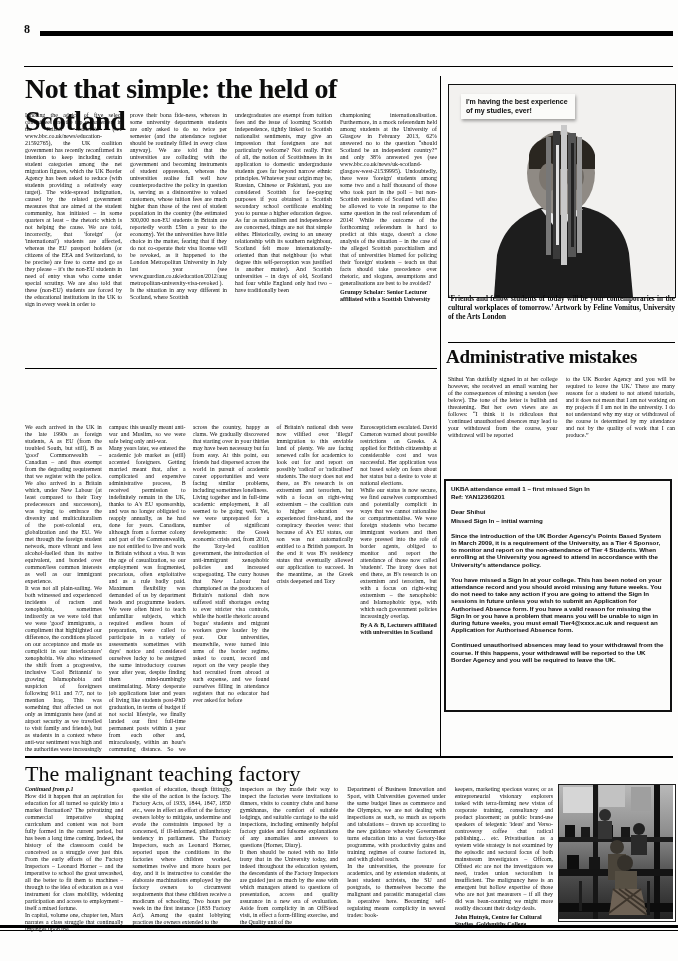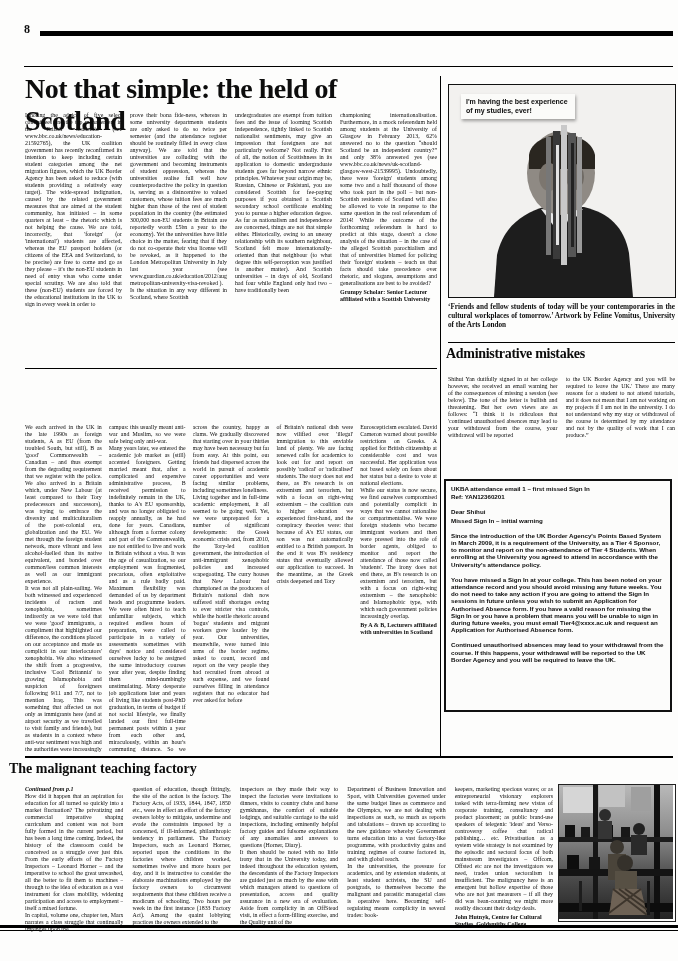--- a/index.html
+++ b/index.html
@@ -20,43 +20,43 @@
       font-size:28px;font-weight:bold;letter-spacing:-.5px;}
   .scotland-cols{position:absolute;left:25px;top:112px;width:412px;height:250px;display:flex;gap:8px;}
   .scotland-cols .col{flex:1;height:250px;}
   
   .vrule-main{left:440px;top:76px;width:1px;height:680px;}
   .artwork-frame{position:absolute;left:448px;top:84px;width:226px;height:212px;
       border:1px solid #111;background:#f4f3f1;overflow:hidden;}
   .speech-label{position:absolute;left:12px;top:9px;width:104px;background:#fbfbf9;
       box-shadow:1px 2px 3px rgba(0,0,0,.35);padding:4px 5px;
       font-family:"Liberation Sans","DejaVu Sans",sans-serif;font-weight:bold;font-size:7px;line-height:8.5px;}
-  .artwork-caption{position:absolute;left:448px;top:303px;width:227px;
+  .artwork-caption{position:absolute;left:448px;top:295px;width:227px;
       font-weight:bold;font-size:7.2px;line-height:9px;text-align:justify;}
   .rail-rule{left:448px;top:342px;width:227px;height:1px;}
   .admin-headline{position:absolute;left:446px;top:346px;width:230px;
-      font-size:14px;font-weight:bold;letter-spacing:-.3px;}
+      font-size:19px;font-weight:bold;letter-spacing:-.3px;}
   .admin-cols{position:absolute;left:448px;top:376px;width:227px;height:100px;display:flex;gap:8px;}
   .admin-cols .col{flex:1;height:100px;}
   
   .email-box{position:absolute;left:444px;top:479px;width:228px;height:233px;border:2px solid #111;
       padding:4px 5px;box-sizing:border-box;background:#fcfcfb;overflow:hidden;
       font-family:"Liberation Sans","DejaVu Sans",sans-serif;font-weight:bold;font-size:6.2px;line-height:7.2px;}
   .email-box div{margin:0 0 1px 0;}
   .email-gap{height:6px;}
   
   .mid-rule{left:25px;top:368px;width:412px;height:1px;}
   .foreign-headline{position:absolute;left:25px;top:371px;width:412px;
       font-size:20.5px;line-height:23px;font-weight:bold;letter-spacing:-.3px;}
   .foreign-cols{position:absolute;left:25px;top:424px;width:412px;height:330px;display:flex;gap:7px;}
   .foreign-cols .col{flex:1;height:330px;}
   
   .bottom-rule{left:25px;top:756px;width:648px;height:2px;}
-  .factory-headline{position:absolute;left:9px;top:761px;width:420px;
-      font-size:14px;font-weight:bold;}
+  .factory-headline{position:absolute;left:25px;top:761px;width:420px;
+      font-size:22px;font-weight:normal;}
   .factory-cols{position:absolute;left:25px;top:786px;width:528px;height:168px;display:flex;gap:9px;}
   .factory-cols .col{flex:1;height:168px;}
   .continued{font-weight:bold;font-style:italic;font-size:6px;line-height:7px;text-align:left;}
   .lab-photo{position:absolute;left:558px;top:784px;width:116px;height:136px;border:1px solid #222;overflow:hidden;}
   .footer-rule-a{left:0px;top:925px;width:678px;height:3px;}
   .footer-rule-b{left:0px;top:930px;width:678px;height:1px;}
 </style>
 </head>
 <body>
 

